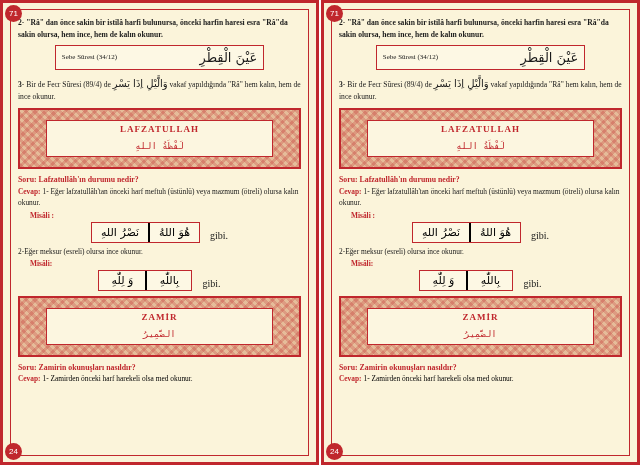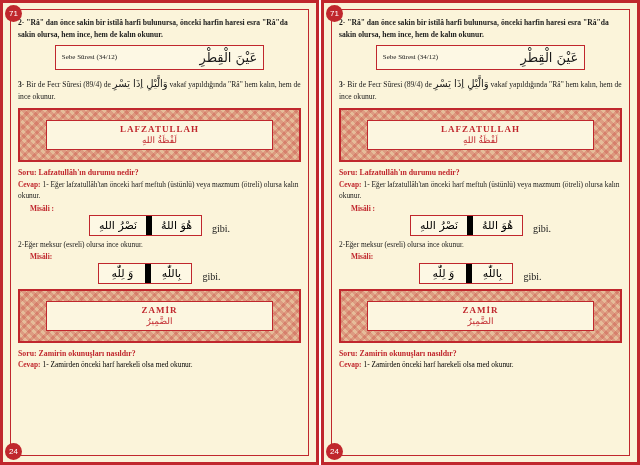--- a/index.html
+++ b/index.html
@@ -108,24 +108,24 @@
   }
   .banner-title {
     color: #c0272d;
     font-weight: bold;
     font-size: 9px;
     letter-spacing: 1px;
     font-family: "Liberation Serif", serif;
   }
   .banner-ar {
     color: #c0272d;
-    font-family: Liberation Sans, sans-serif;
+    font-family: Liberation Mono, monospace;
     direction: rtl;
     font-size: 9px;
-    margin-top: 1px;
+    margin-top: 7px;
   }
 
   .q {
     color: #c0272d;
     font-weight: bold;
     font-size: 7.8px;
     margin: 4px 0 2px 0;
   }
   .a-line {
     font-size: 7.4px;
@@ -144,21 +144,21 @@
     gap: 4px;
     margin: 2px 0 4px 0;
   }
   .ex-cells {
     display: flex;
     border: 1px solid #c0272d;
     background: #fdf8e4;
   }
   .ex-cell {
     padding: 3px 9px;
-    border-left: 6px solid #000000;
+    border-left: 2px solid #000000;
     font-family: "DejaVu Sans", sans-serif;
     direction: rtl;
     font-size: 11px;
     min-width: 46px;
     text-align: center;
   }
   .ex-cell:first-child { border-left: none; }
   .gibi {
     font-size: 10px;
     color: #1a1a1a;

